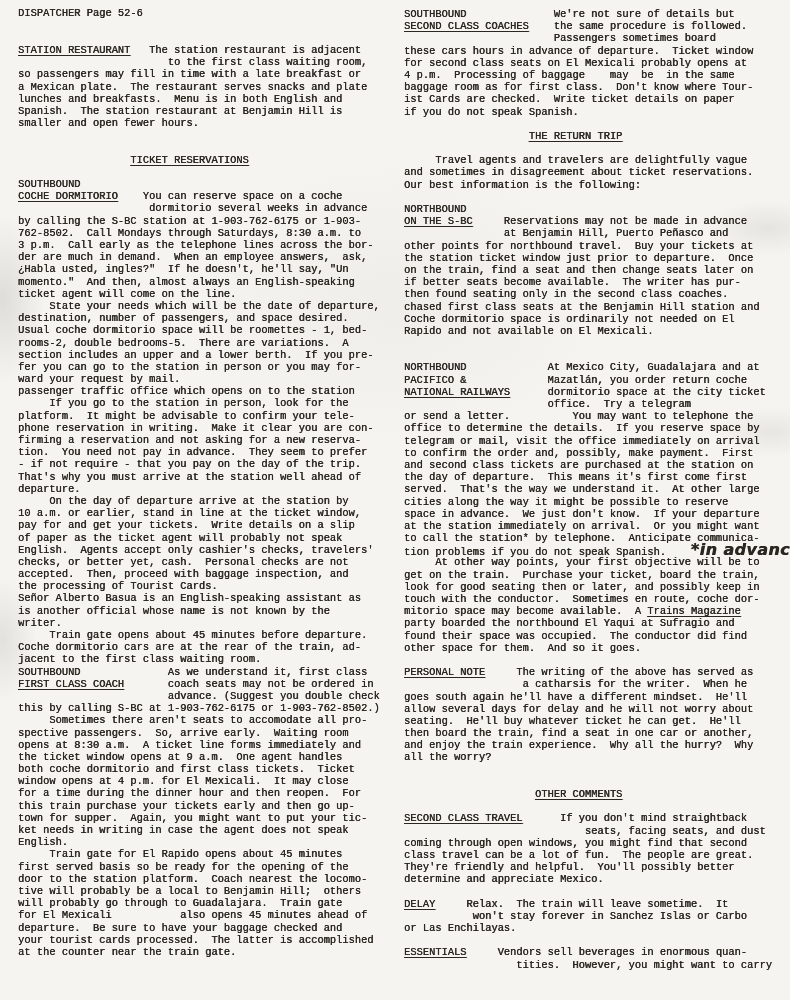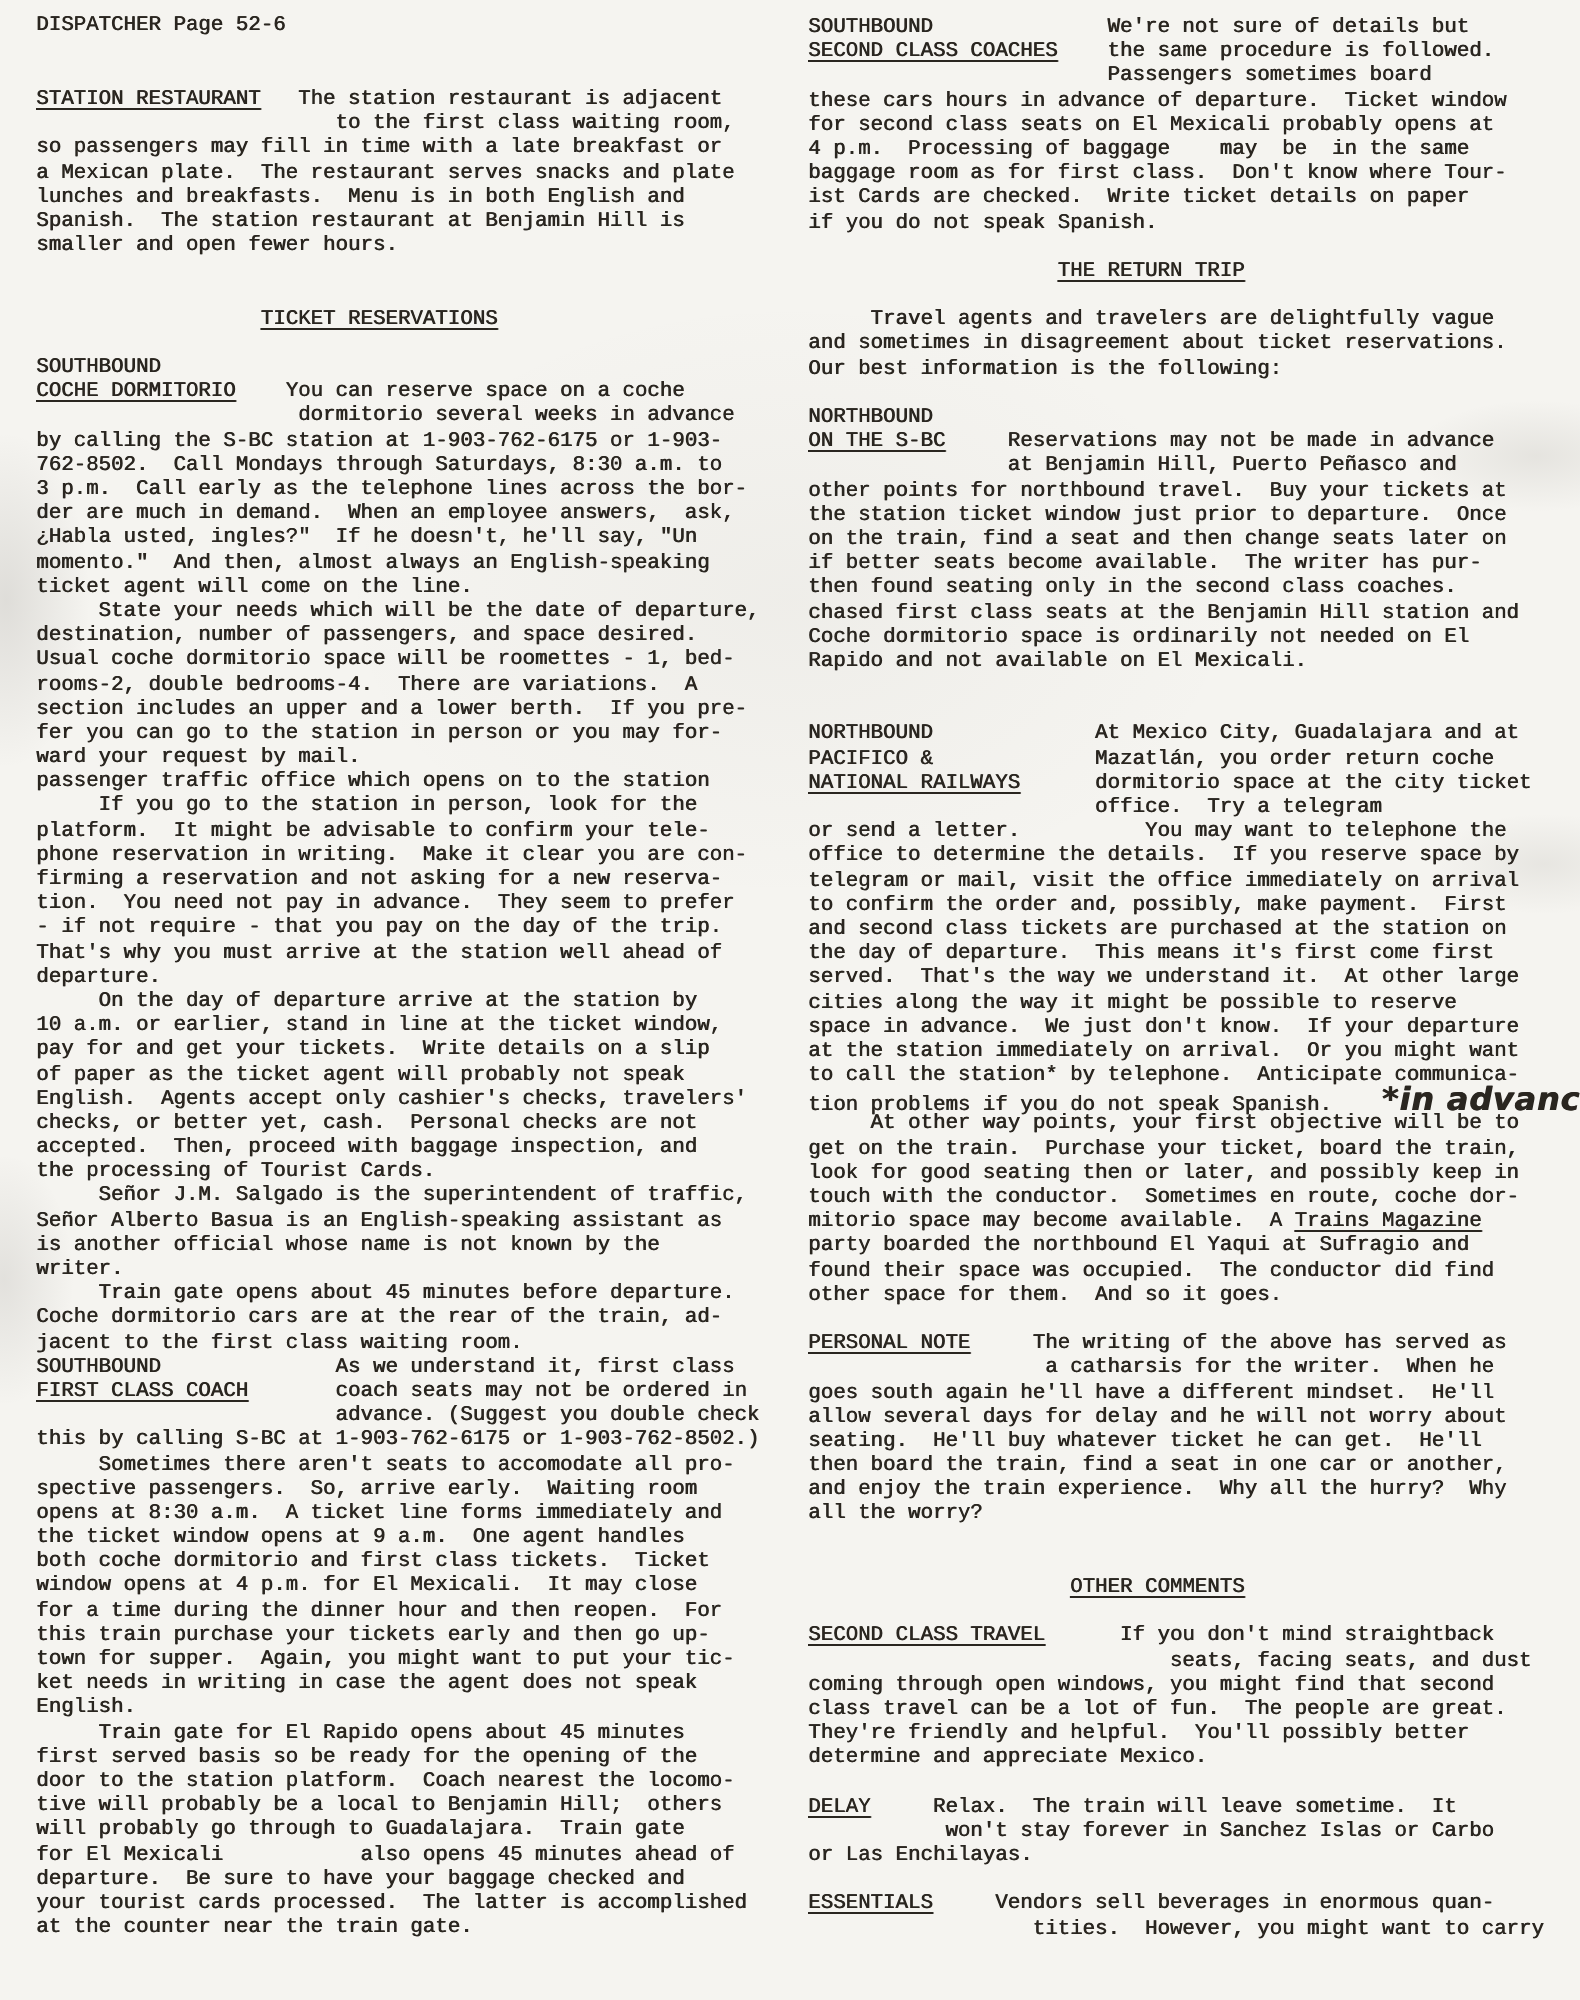--- a/index.html
+++ b/index.html
@@ -59,42 +59,41 @@
       <div class="line">by calling the S-BC station at 1-903-762-6175 or 1-903-</div>
       <div class="line">762-8502.  Call Mondays through Saturdays, 8:30 a.m. to</div>
       <div class="line">3 p.m.  Call early as the telephone lines across the bor-</div>
       <div class="line">der are much in demand.  When an employee answers,  ask,</div>
       <div class="line">¿Habla usted, ingles?"  If he doesn't, he'll say, "Un</div>
       <div class="line">momento."  And then, almost always an English-speaking</div>
       <div class="line">ticket agent will come on the line.</div>
       <div class="line">     State your needs which will be the date of departure,</div>
       <div class="line">destination, number of passengers, and space desired.</div>
       <div class="line">Usual coche dormitorio space will be roomettes - 1, bed-</div>
-      <div class="line">rooms-2, double bedrooms-4.  There are variations.  A</div>
+      <div class="line">rooms-2, double bedrooms-5.  There are variations.  A</div>
       <div class="line">section includes an upper and a lower berth.  If you pre-</div>
       <div class="line">fer you can go to the station in person or you may for-</div>
       <div class="line">ward your request by mail.</div>
       <div class="line">passenger traffic office which opens on to the station</div>
       <div class="line">     If you go to the station in person, look for the</div>
       <div class="line">platform.  It might be advisable to confirm your tele-</div>
       <div class="line">phone reservation in writing.  Make it clear you are con-</div>
       <div class="line">firming a reservation and not asking for a new reserva-</div>
       <div class="line">tion.  You need not pay in advance.  They seem to prefer</div>
       <div class="line">- if not require - that you pay on the day of the trip.</div>
       <div class="line">That's why you must arrive at the station well ahead of</div>
       <div class="line">departure.</div>
       <div class="line">     On the day of departure arrive at the station by</div>
       <div class="line">10 a.m. or earlier, stand in line at the ticket window,</div>
       <div class="line">pay for and get your tickets.  Write details on a slip</div>
       <div class="line">of paper as the ticket agent will probably not speak</div>
       <div class="line">English.  Agents accept only cashier's checks, travelers'</div>
       <div class="line">checks, or better yet, cash.  Personal checks are not</div>
       <div class="line">accepted.  Then, proceed with baggage inspection, and</div>
       <div class="line">the processing of Tourist Cards.</div>
-      <div class="line">     Señor J.M. Salgado is the superintendent of traffic,</div>
       <div class="line">Señor Alberto Basua is an English-speaking assistant as</div>
       <div class="line">is another official whose name is not known by the</div>
       <div class="line">writer.</div>
       <div class="line">     Train gate opens about 45 minutes before departure.</div>
       <div class="line">Coche dormitorio cars are at the rear of the train, ad-</div>
       <div class="line">jacent to the first class waiting room.</div>
       <div class="line">SOUTHBOUND              As we understand it, first class</div>
       <div class="line"><span class="u">FIRST CLASS COACH</span>       coach seats may not be ordered in</div>
       <div class="line">                        advance. (Suggest you double check</div>
       <div class="line">this by calling S-BC at 1-903-762-6175 or 1-903-762-8502.)</div>

